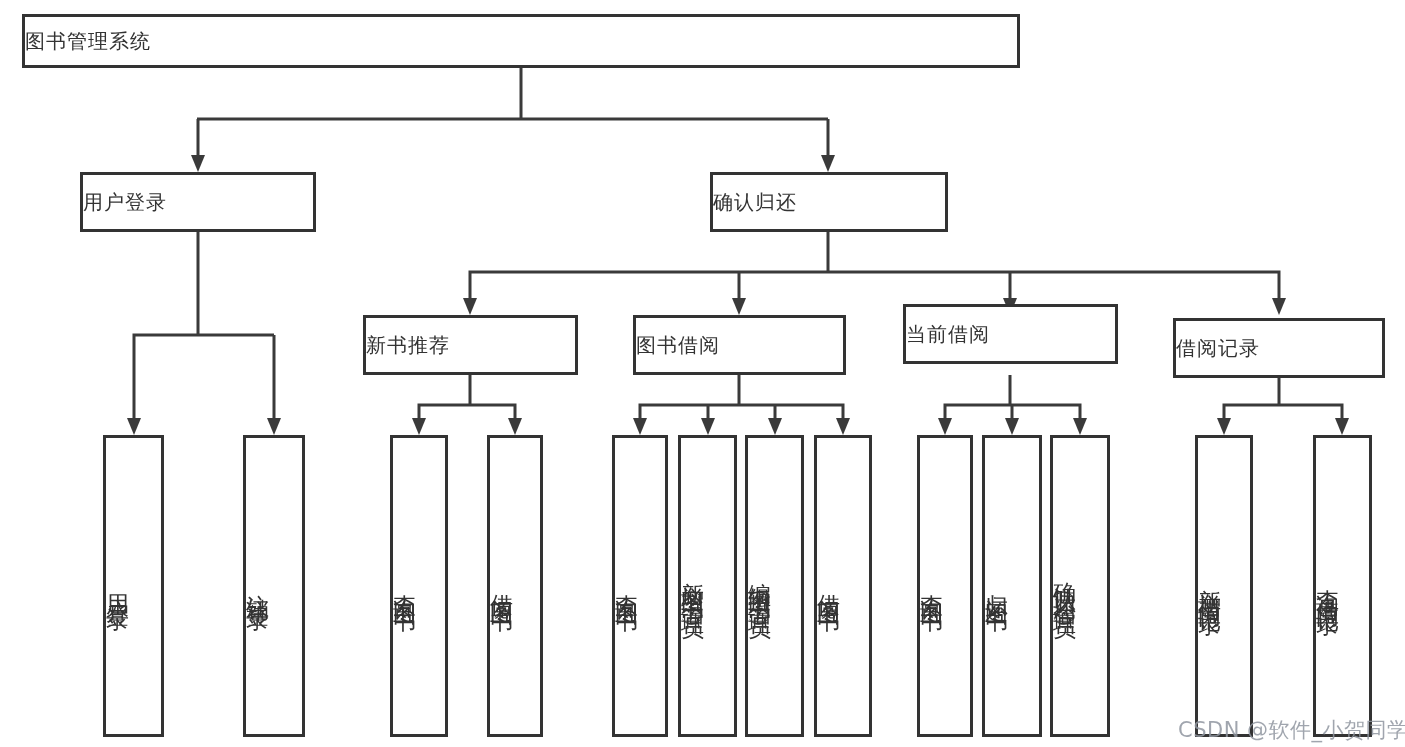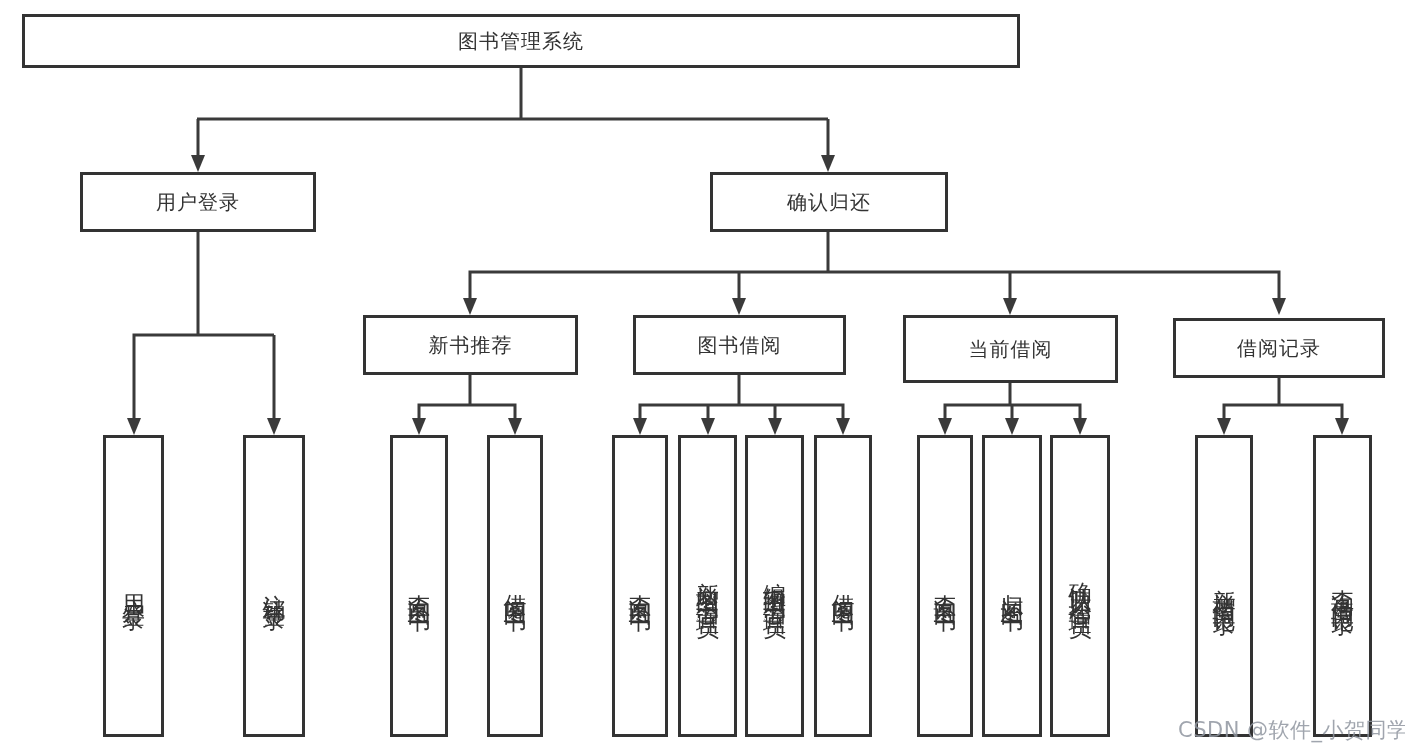--- a/index.html
+++ b/index.html
@@ -12,21 +12,21 @@
   }
   .connectors {
     position:absolute; left:0; top:0; width:1405px; height:747px;
     z-index:1;
   }
   .node {
     position:absolute;
     background:#ffffff;
     border:3px solid #333333;
     box-sizing:border-box;
-    display:flex; align-items:center; justify-content:center;
+    display:flex; align-items:center; 
     color:#333333;
     z-index:2;
   }
   .hbox span {
     font-size:20px;
     letter-spacing:1px;
     white-space:nowrap;
   }
   .vbox .vtext {
     writing-mode:vertical-rl;
@@ -93,21 +93,21 @@
   <div class="node hbox" style="left:710px;top:172px;width:238px;height:60px">
     <span>确认归还</span>
   </div>
 
   <div class="node hbox" style="left:363px;top:315px;width:215px;height:60px">
     <span>新书推荐</span>
   </div>
   <div class="node hbox" style="left:633px;top:315px;width:213px;height:60px">
     <span>图书借阅</span>
   </div>
-  <div class="node hbox" style="left:903px;top:315px;width:215px;height:68px">
+  <div class="node hbox" style="left:903px;top:304px;width:215px;height:60px">
     <span>当前借阅</span>
   </div>
   <div class="node hbox" style="left:1173px;top:318px;width:212px;height:60px">
     <span>借阅记录</span>
   </div>
 
   <div class="node vbox" style="left:103px;top:435px;width:61px;height:302px">
     <span class="vtext">用户登录</span>
   </div>
   <div class="node vbox" style="left:243px;top:435px;width:62px;height:302px">

